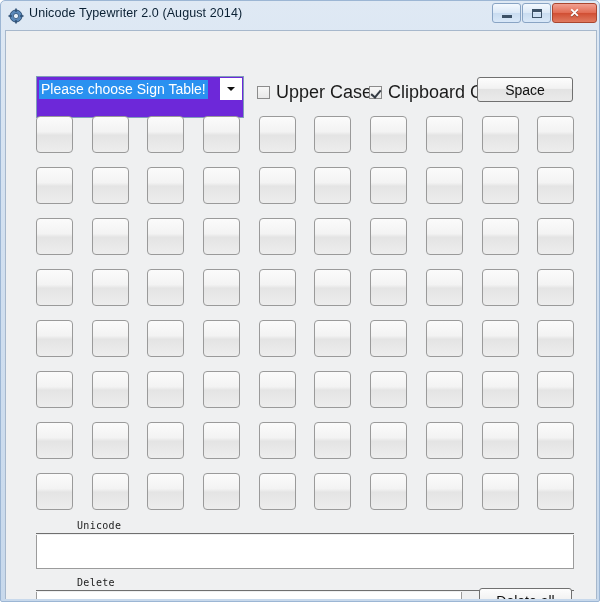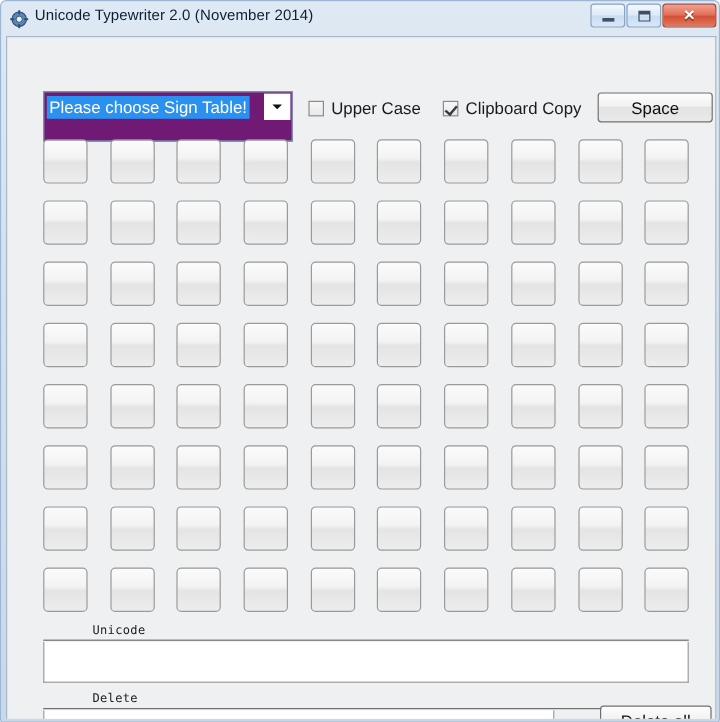--- a/index.html
+++ b/index.html
@@ -102,21 +102,21 @@
   }
 
   
   .combo {
     position: absolute;
     left: 30px; top: 45px;
     width: 208px;
     height: 42px;
     box-sizing: border-box;
     border: 1px solid #7f9db9;
-    background: #701a75;
+    background: #6d28d9;
   }
   .combo-value {
     position: absolute;
     left: 2px; top: 3px;
     height: 19px;
     line-height: 19px;
     padding: 0 2px;
     background: #2a91f0;
     color: #ffffff;
     font-size: 14px;
@@ -158,36 +158,35 @@
   .chk-box.checked::after {
     content: "";
     position: absolute;
     left: 3px; top: 1px;
     width: 4px; height: 8px;
     border: solid #333a42;
     border-width: 0 2px 2px 0;
     transform: rotate(40deg);
   }
   .chk-label {
-    font-size: 14px;
+    font-size: 18px;
     color: #1b1b1b;
   }
 
   .btn {
     box-sizing: border-box;
     border: 1px solid #707070;
     border-radius: 3px;
     background: linear-gradient(180deg, #fdfdfd 0%, #f2f2f2 45%, #e3e3e3 50%, #eaeaea 100%);
     color: #101010;
     font-size: 14px;
     display: flex;
     align-items: center;
     justify-content: center;
     cursor: default;
-    margin-left: 21px;
   }
   .btn-space {
     position: absolute;
     left: 471px; top: 46px;
     width: 96px;
     height: 25px;
   }
 
   
   .grid {
@@ -282,21 +281,21 @@
     <span class="title-icon">
       <svg width="16" height="16" viewBox="0 0 16 16">
         <circle cx="8" cy="8" r="6" fill="#5a87b8" stroke="#2d4f74" stroke-width="1"></circle>
         <circle cx="8" cy="8" r="2.6" fill="#e8f1fa" stroke="#2d4f74" stroke-width="0.8"></circle>
         <rect x="7.2" y="0.5" width="1.6" height="3.4" fill="#2d4f74"></rect>
         <rect x="7.2" y="12.1" width="1.6" height="3.4" fill="#2d4f74"></rect>
         <rect x="0.5" y="7.2" width="3.4" height="1.6" fill="#2d4f74"></rect>
         <rect x="12.1" y="7.2" width="3.4" height="1.6" fill="#2d4f74"></rect>
       </svg>
     </span>
-    <span class="title-text">Unicode Typewriter 2.0 (November 2014)</span>
+    <span class="title-text">Unicode Typewriter 2.0 (August 2014)</span>
 
     <div class="win-btns">
       <div class="win-btn">
         <span class="glyph-min"></span>
       </div>
       <div class="win-btn">
         <span class="glyph-max"></span>
       </div>
       <div class="win-btn close">
         <span class="glyph-close">✕</span>

